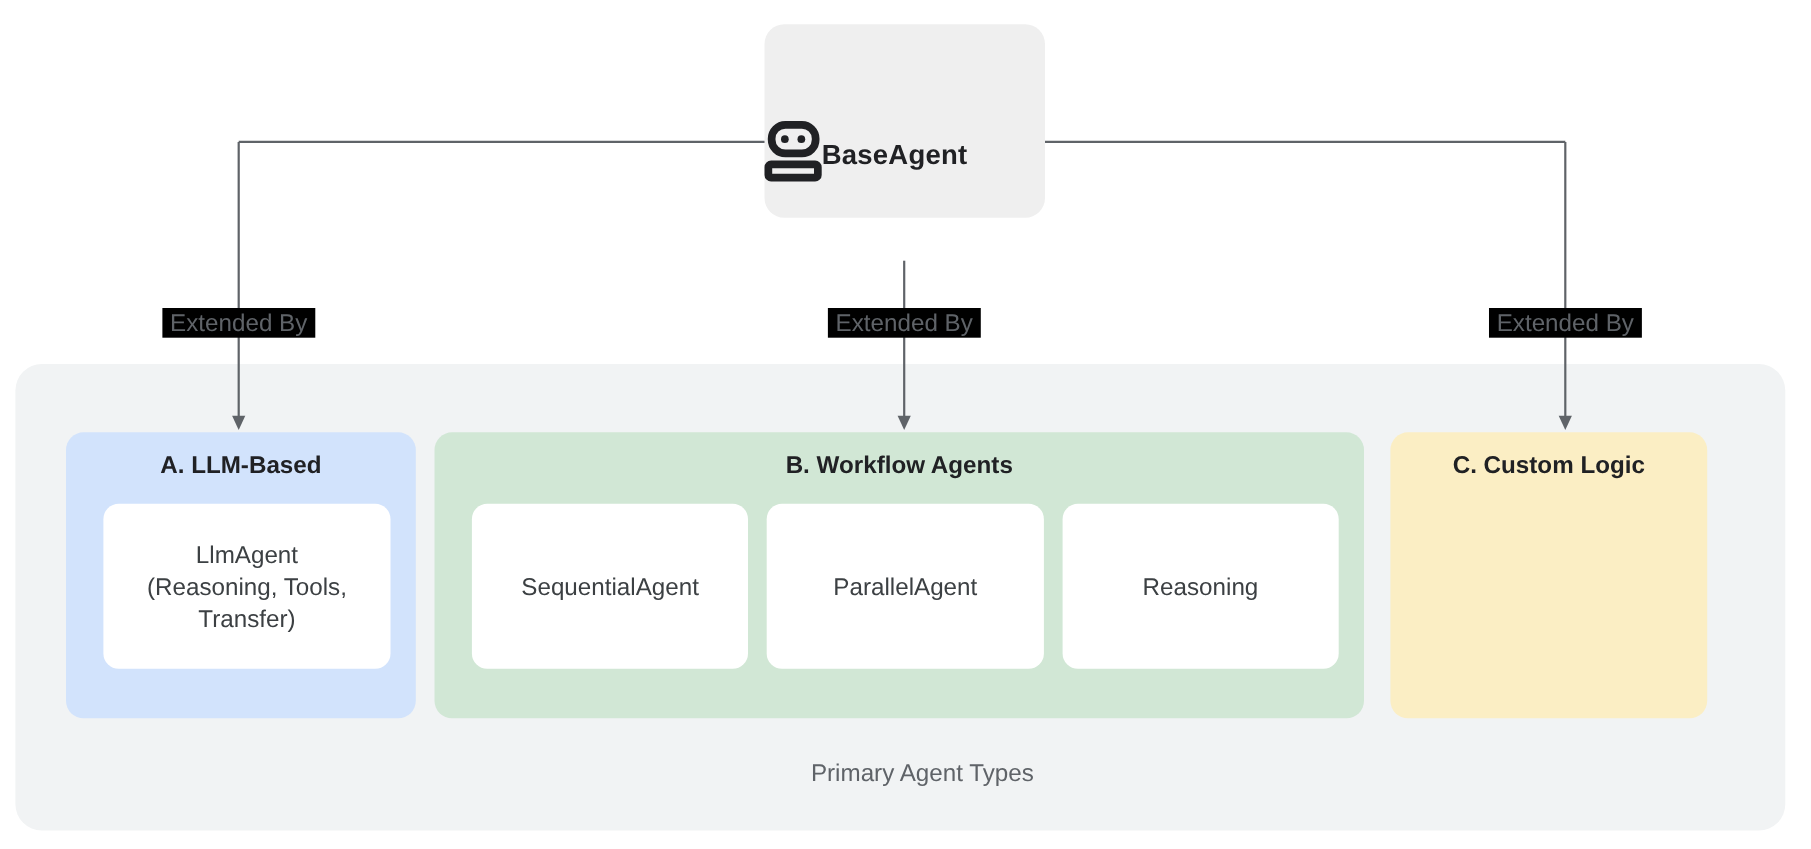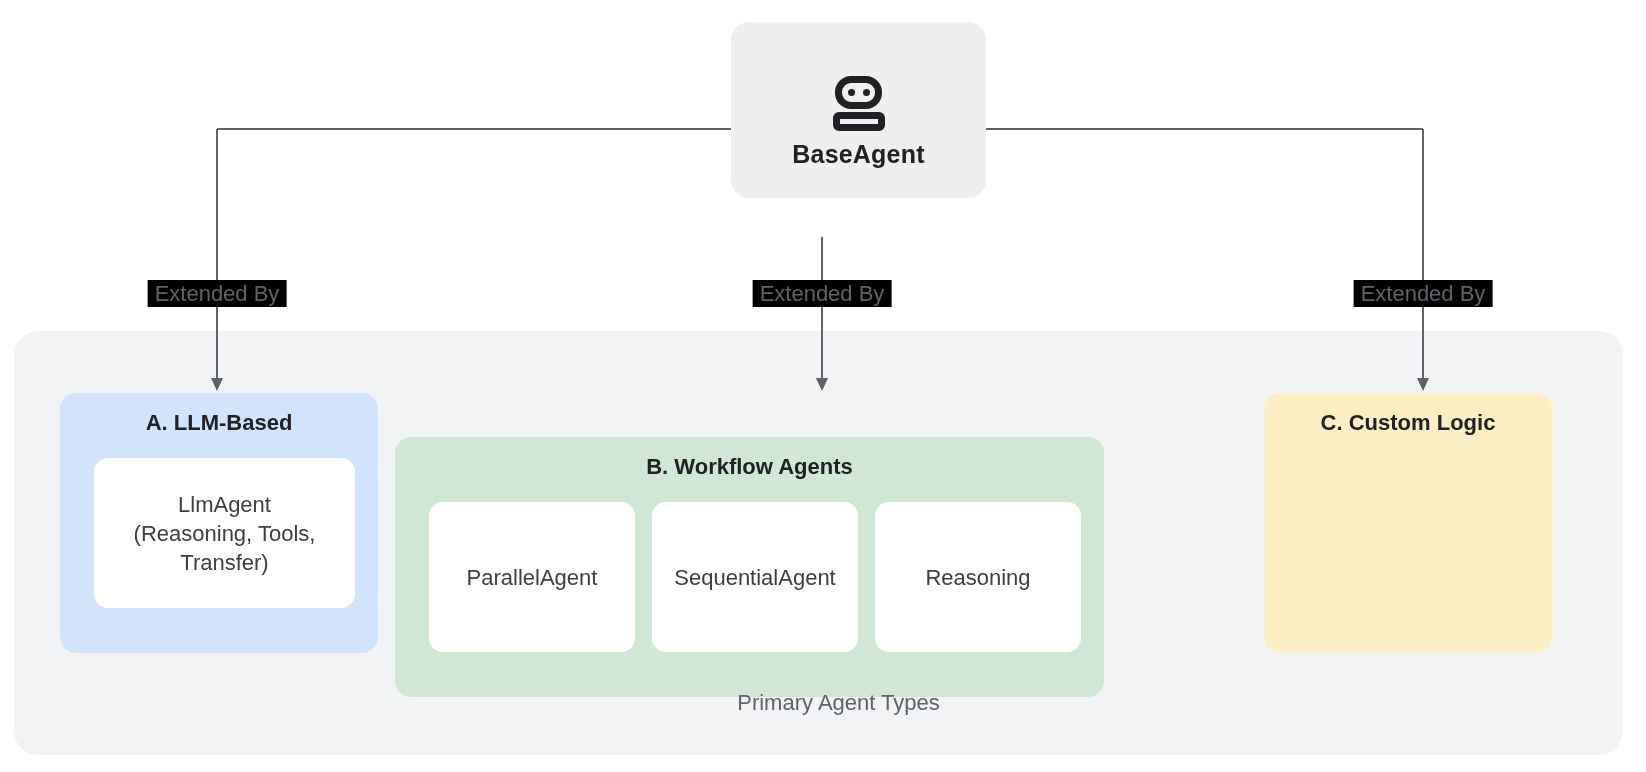--- a/index.html
+++ b/index.html
@@ -36,25 +36,24 @@
   svg.connectors .arrowhead { fill: var(--connector, #5f6368); }
 
   
   .root-node {
     position: absolute;
     left: 695px; top: 22px;
     width: 255px; height: 176px;
     background: var(--root-node-bg, #efefef);
     border-radius: 18px;
     display: flex;
-    flex-direction: column;
+    flex-direction: row;
     align-items: center;
     padding-top: 54px;
     box-sizing: border-box;
-    margin-left: 36px;
   }
   .robot { display: flex; flex-direction: column; align-items: center; }
   .robot-head {
     width: 47px; height: 33px;
     border: 7px solid var(--text-dark, #202124);
     border-radius: 16px;
     box-sizing: border-box;
     display: flex;
     align-items: center;
     justify-content: center;
@@ -99,21 +98,21 @@
 
   
   .group {
     position: absolute;
     top: 393px;
     height: 260px;
     border-radius: 16px;
     box-sizing: border-box;
   }
   .group.group-llm      { left: 60px;   width: 318px; background: var(--group-llm, #d2e3fc); }
-  .group.group-workflow { left: 395px;  width: 709px; background: var(--group-workflow, #d1e7d5); margin-top: 44px; }
+  .group.group-workflow { left: 395px;  width: 845px; background: var(--group-workflow, #d1e7d5); }
   .group.group-custom   { left: 1264px; width: 288px; background: var(--group-custom, #fbeec4); }
 
   .group-title {
     margin-top: 16px;
     text-align: center;
     font-size: 22px;
     line-height: 27px;
     font-weight: 600;
     color: var(--text-dark, #202124);
   }
@@ -191,24 +190,24 @@
         <span>(Reasoning, Tools,</span>
         <span>Transfer)</span>
       </div>
     </div>
   </div>
 
   <div class="group group-workflow">
     <div class="group-title">B. Workflow Agents</div>
     <div class="cards">
       <div class="card">
+        <span>SequentialAgent</span>
+      </div>
+      <div class="card">
         <span>ParallelAgent</span>
-      </div>
-      <div class="card">
-        <span>SequentialAgent</span>
       </div>
       <div class="card">
         <span>Reasoning</span>
       </div>
     </div>
   </div>
 
   <div class="group group-custom">
     <div class="group-title">C. Custom Logic</div>
   </div>

